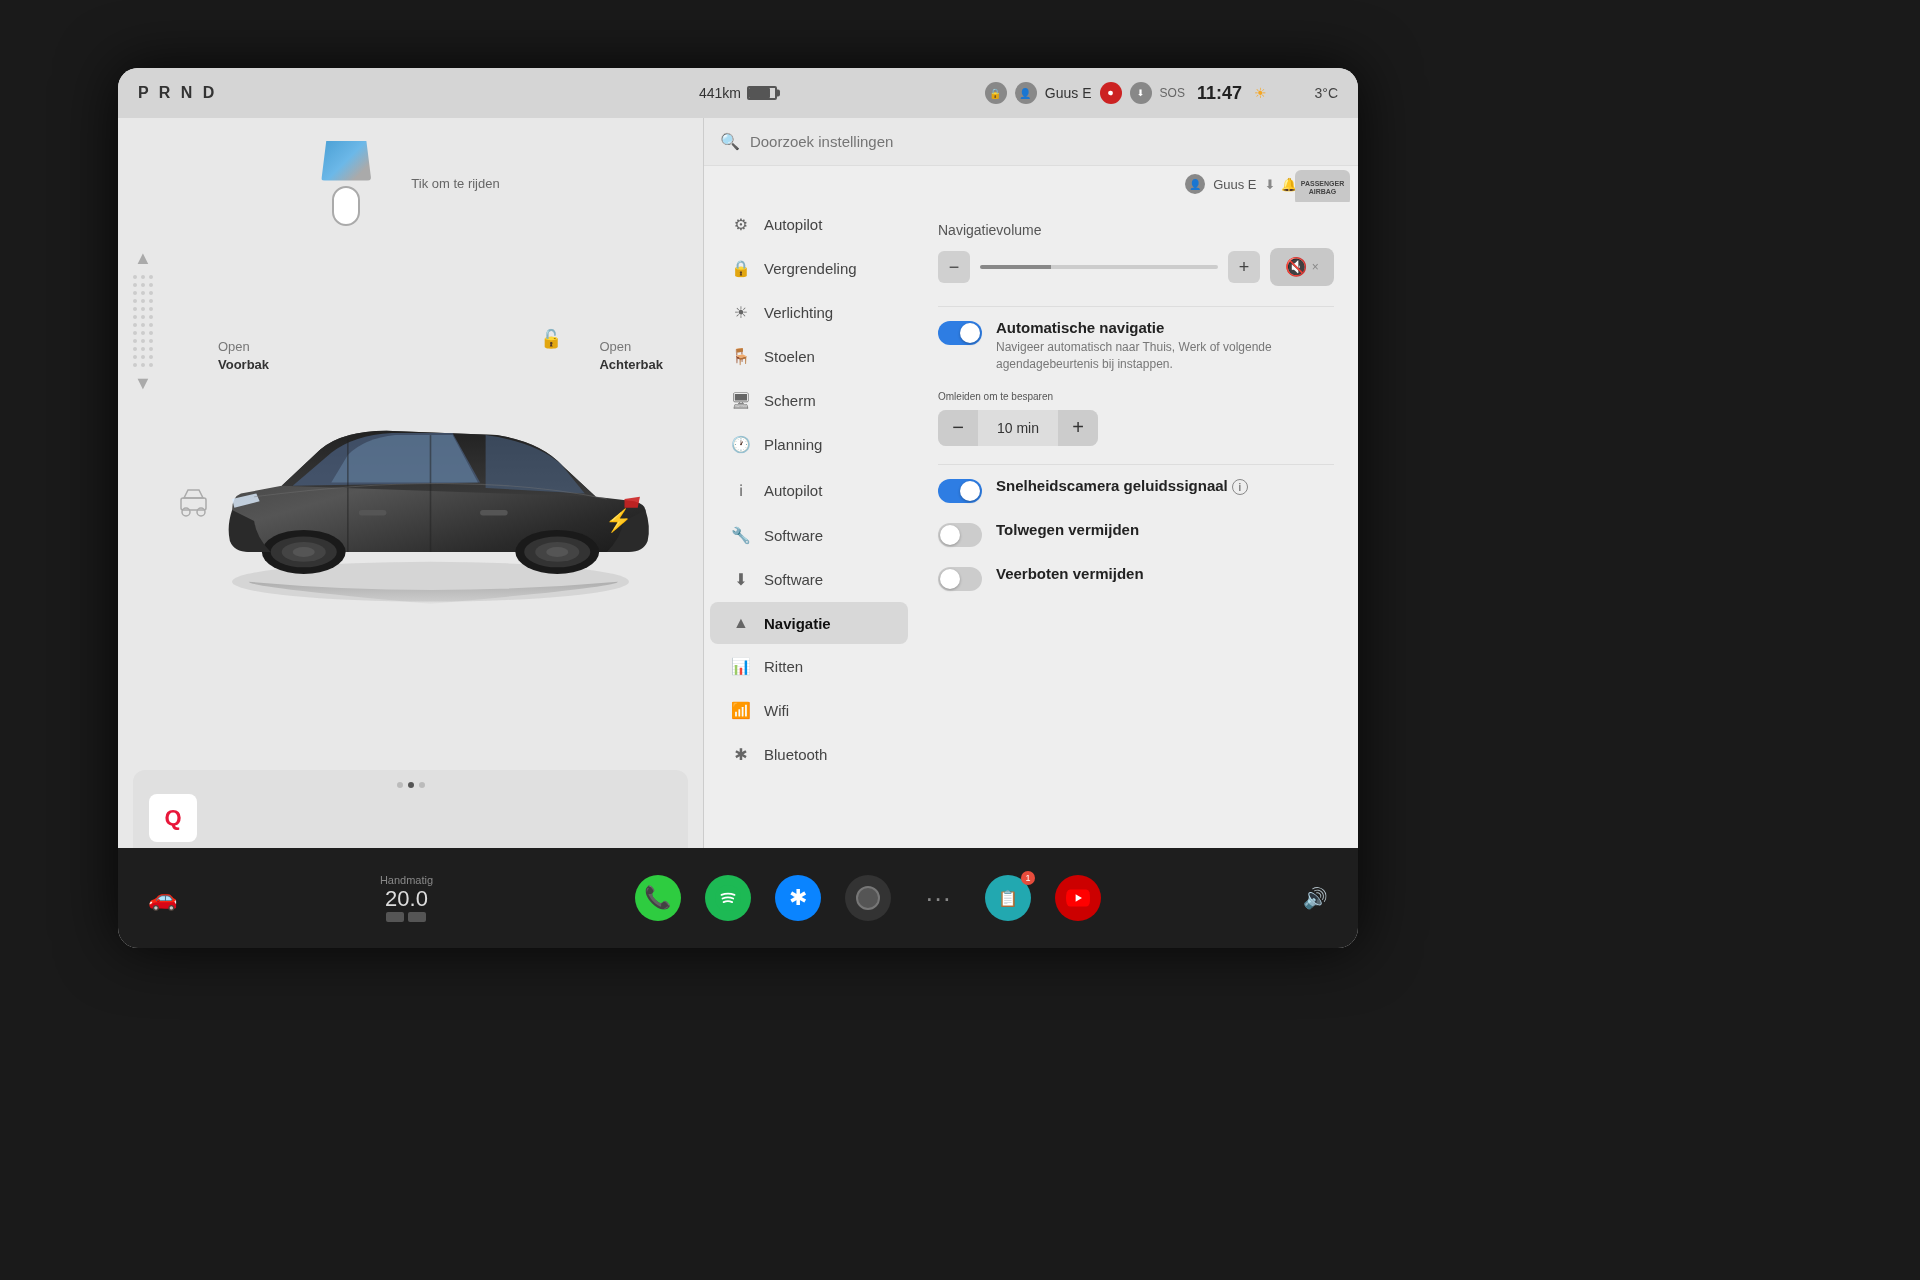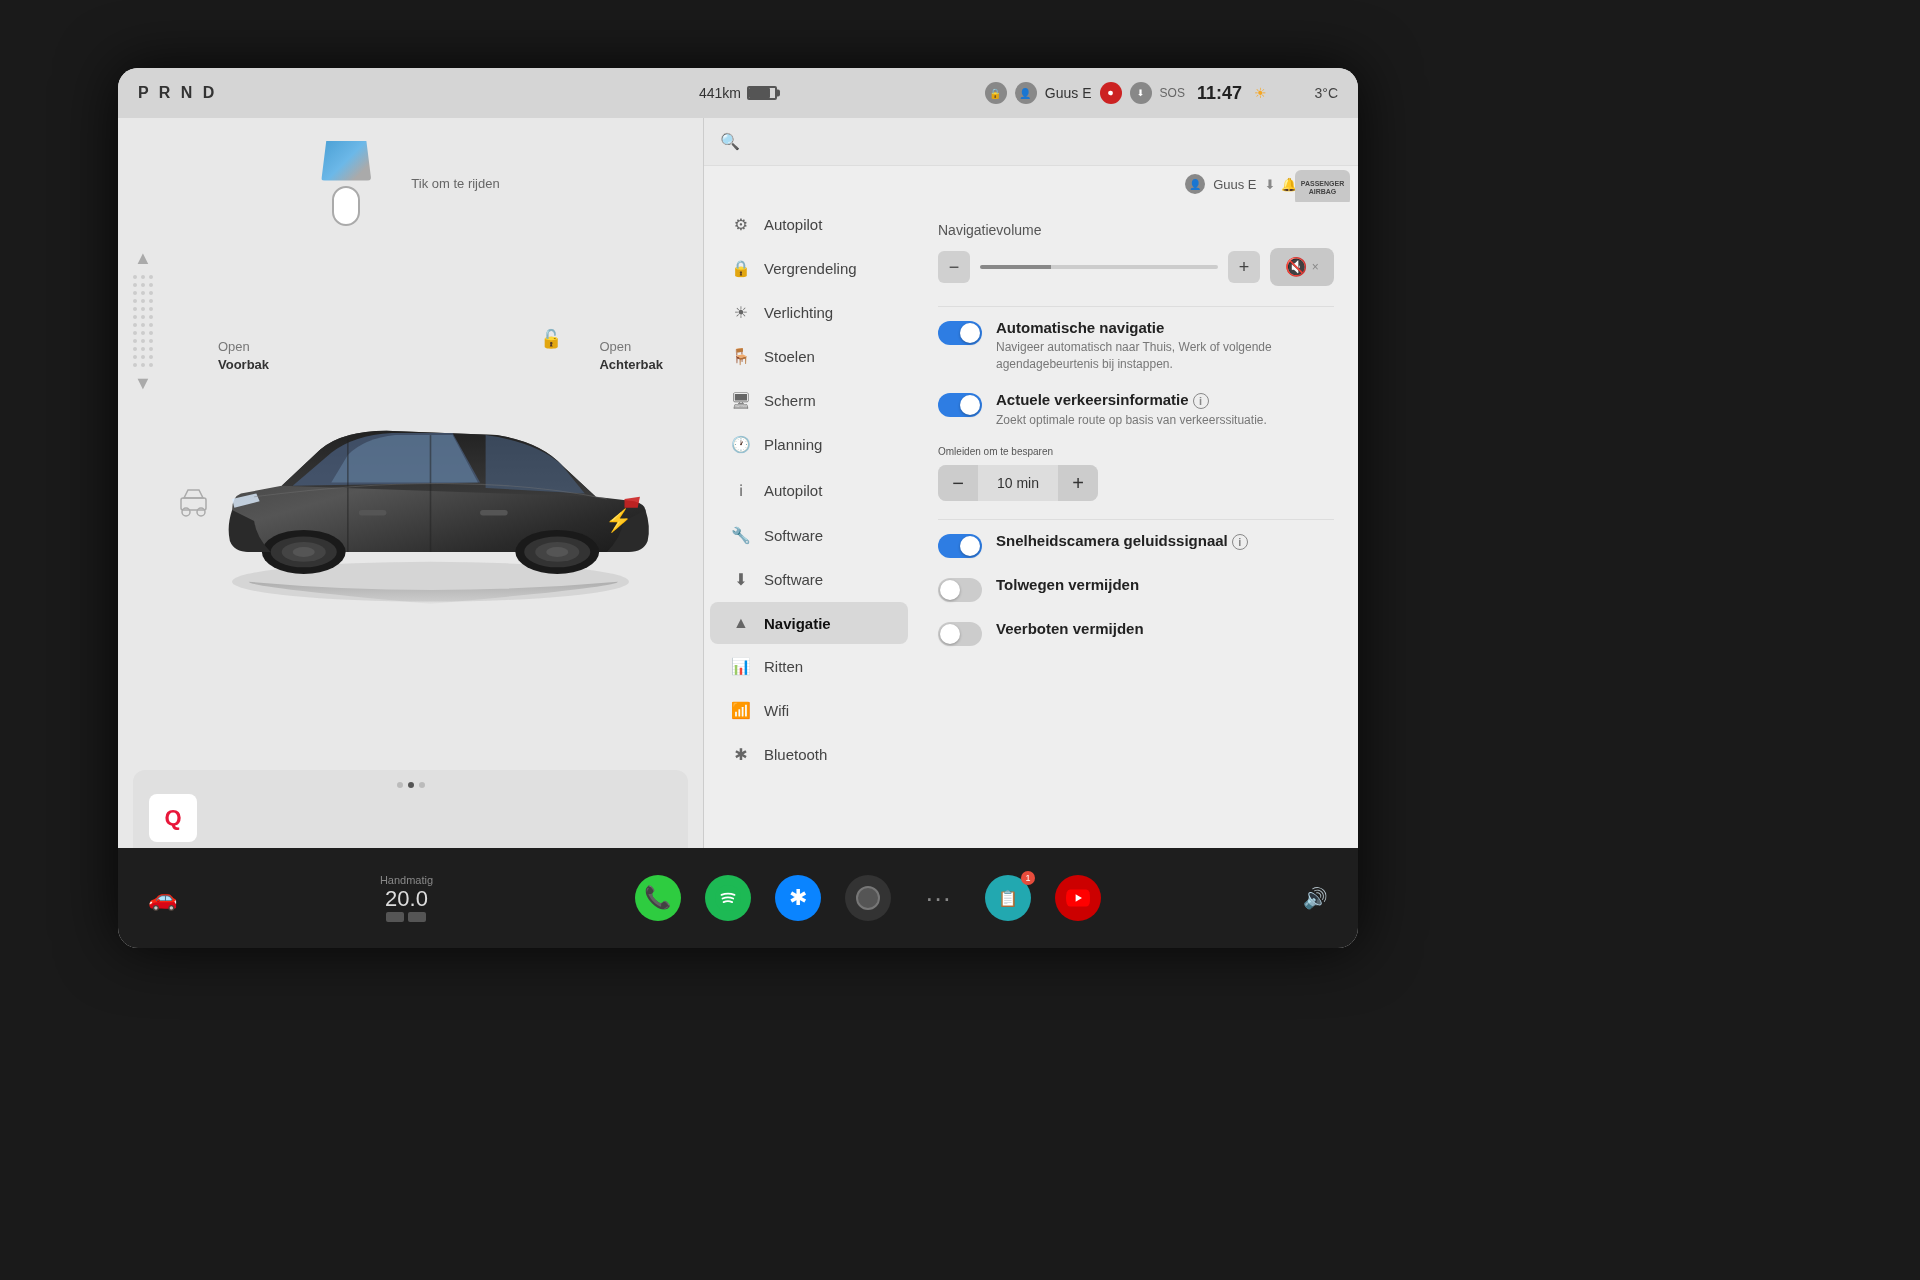--- a/index.html
+++ b/index.html
@@ -994,20 +994,21 @@
       </div>
     </div>
   </div>
 
   <div class="panel-divider"></div>
 
   <div class="right-panel">
 
     <div class="search-bar">
       <span class="search-icon-el">🔍</span>
+      <input class="search-input-el" type="text" placeholder="Doorzoek instellingen" style="">
     </div>
 
     <div class="user-bar">
       <div class="user-avatar-small">👤</div>
       <span class="user-name-small">Guus E</span>
       <div class="user-icons">
         <span>⬇</span>
         <span>🔔</span>
         <span>📶</span>
         <span>⬛</span>
@@ -1089,27 +1090,20 @@
       <div class="section-divider"></div>
 
       <div id="toggles-container">
           <div class="toggle-item">
             <div class="toggle-switch on"></div>
             <div class="toggle-text">
               <div class="toggle-title">Automatische navigatie</div>
               <div class="toggle-desc">Navigeer automatisch naar Thuis, Werk of volgende agendagebeurtenis bij instappen.</div>
             </div>
           </div>
-          <div class="toggle-item">
-            <div class="toggle-switch on"></div>
-            <div class="toggle-text">
-              <div class="toggle-title">Actuele verkeersinformatie<span class="info-icon">i</span></div>
-              <div class="toggle-desc">Zoekt optimale route op basis van verkeerssituatie.</div>
-            </div>
-          </div>
         </div>
 
       <div class="detour-label">Omleiden om te besparen</div>
       <div class="detour-control">
         <button class="detour-btn">−</button>
         <span class="detour-value">10 min</span>
         <button class="detour-btn">+</button>
       </div>
 
       <div class="section-divider"></div>

